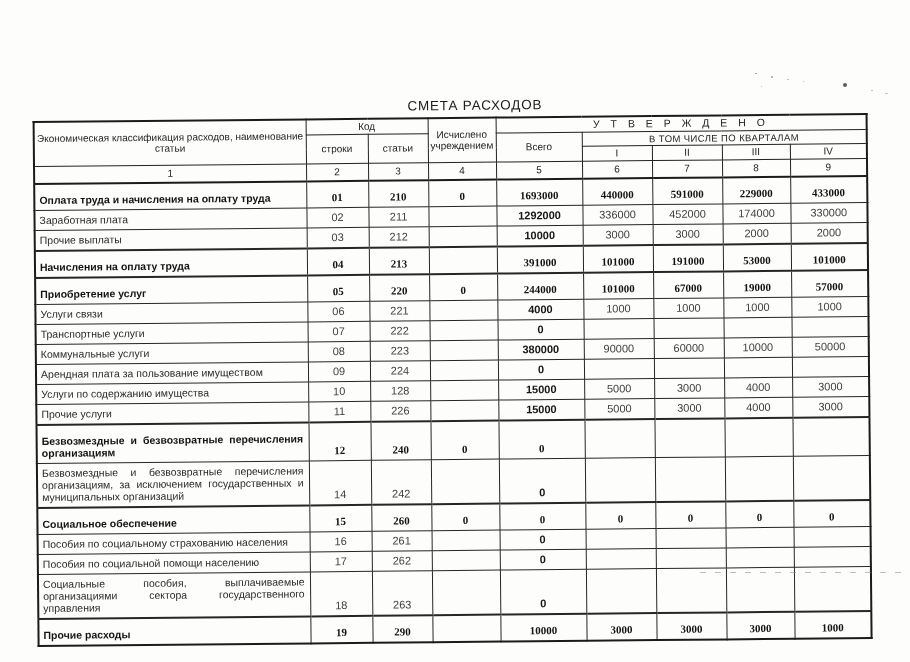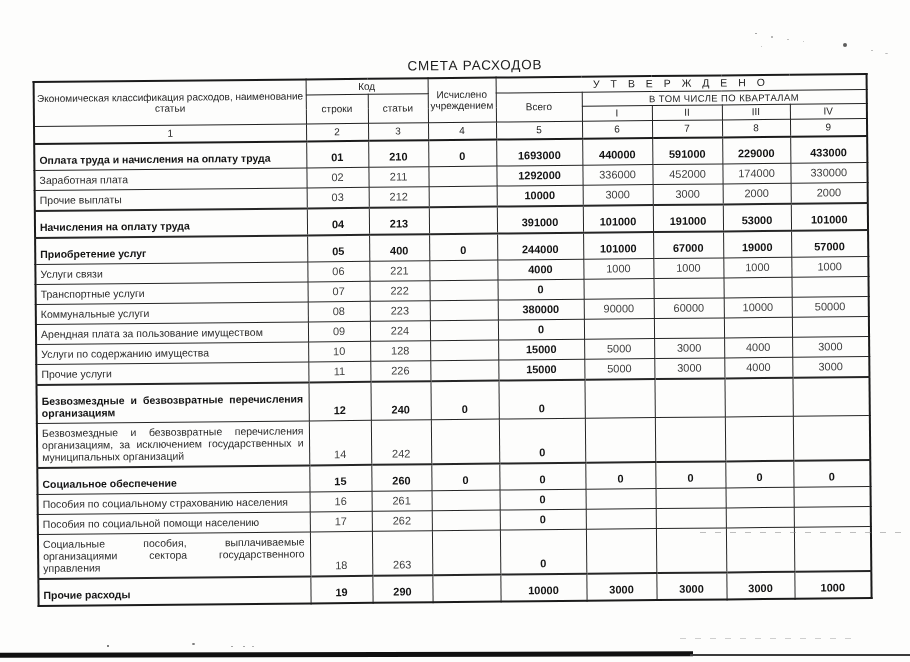--- a/index.html
+++ b/index.html
@@ -1,37 +1,37 @@
 <!DOCTYPE html>
 <html><head>
 <meta charset="utf-8">
 <style>
   html,body{margin:0;padding:0;width:910px;height:662px;overflow:hidden;
     background:#fdfdfc;font-family:"Liberation Sans",sans-serif;}
-  .page{position:relative;width:910px;height:572px;}
+  .page{position:relative;width:910px;height:572px;margin-top:40px;}
   .scan{position:absolute;left:0;top:0;width:910px;height:662px;
     transform:rotate(-0.55deg);transform-origin:50% 50%;}
   .doc-title{position:absolute;left:35px;top:58px;width:833px;text-align:center;
     font-size:13.5px;letter-spacing:.8px;color:#1d1d1d;transform:translateX(26px);}
   table.sheet{position:absolute;left:35px;top:77px;width:833px;border-collapse:collapse;
     table-layout:fixed;border:2px solid #1b1b1b;}
   .sheet th{border:1px solid #222;font-weight:normal;font-size:10px;color:#242424;
     padding:1px 2px;text-align:center;vertical-align:middle;line-height:11.5px;}
   .sheet thead tr.numbers th{height:14px;font-size:10px;border-bottom:2px solid #1b1b1b;}
   .sheet th.approved{letter-spacing:4px;font-size:10.5px;}
   .sheet th.qgroup{font-size:9.5px;letter-spacing:.4px;}
   .sheet tbody td{border:1px solid #262626;font-size:11px;vertical-align:bottom;
     padding:3px 3px 4px 3px;line-height:12px;}
   .sheet tbody td.name{text-align:justify;font-size:10.5px;padding-left:4px;padding-right:5px;
     color:#2a2a2a;}
   .sheet tbody td.num{text-align:center;color:#3e3e3e;}
   .sheet tbody td.total{font-weight:bold;color:#161616;}
   .sheet tbody tr.section td{font-weight:bold;color:#141414;border-top-width:2px;
     padding-top:9px;}
-  .sheet tbody tr.section td.num{color:#141414;}
+  .sheet tbody tr.section td.num{color:#141414;font-family:Liberation Serif, serif;}
   
   .noise{position:absolute;background:#555;border-radius:50%;}
   .bottom-bar{position:absolute;left:0;top:652px;width:693px;height:5px;background:#101010;
     transform:rotate(-0.12deg);}
   .bottom-bar-right{position:absolute;left:690px;top:654px;width:220px;height:2px;background:#3c3c3c;}
   .dash-row{position:absolute;height:1px;opacity:.55;
     background:repeating-linear-gradient(90deg,#8a8a8a 0 6px,transparent 6px 15px);}
   .streak{position:absolute;left:753px;top:30px;width:142px;height:30px;opacity:.7;}
 </style>
 </head>
@@ -126,21 +126,21 @@
             <td class="num"></td>
             <td class="num total">391000</td>
             <td class="num">101000</td>
             <td class="num">191000</td>
             <td class="num">53000</td>
             <td class="num">101000</td>
           </tr>
           <tr class="section">
             <td class="name">Приобретение услуг</td>
             <td class="num">05</td>
-            <td class="num">400</td>
+            <td class="num">220</td>
             <td class="num">0</td>
             <td class="num total">244000</td>
             <td class="num">101000</td>
             <td class="num">67000</td>
             <td class="num">19000</td>
             <td class="num">57000</td>
           </tr>
           <tr>
             <td class="name">Услуги связи</td>
             <td class="num">06</td>

